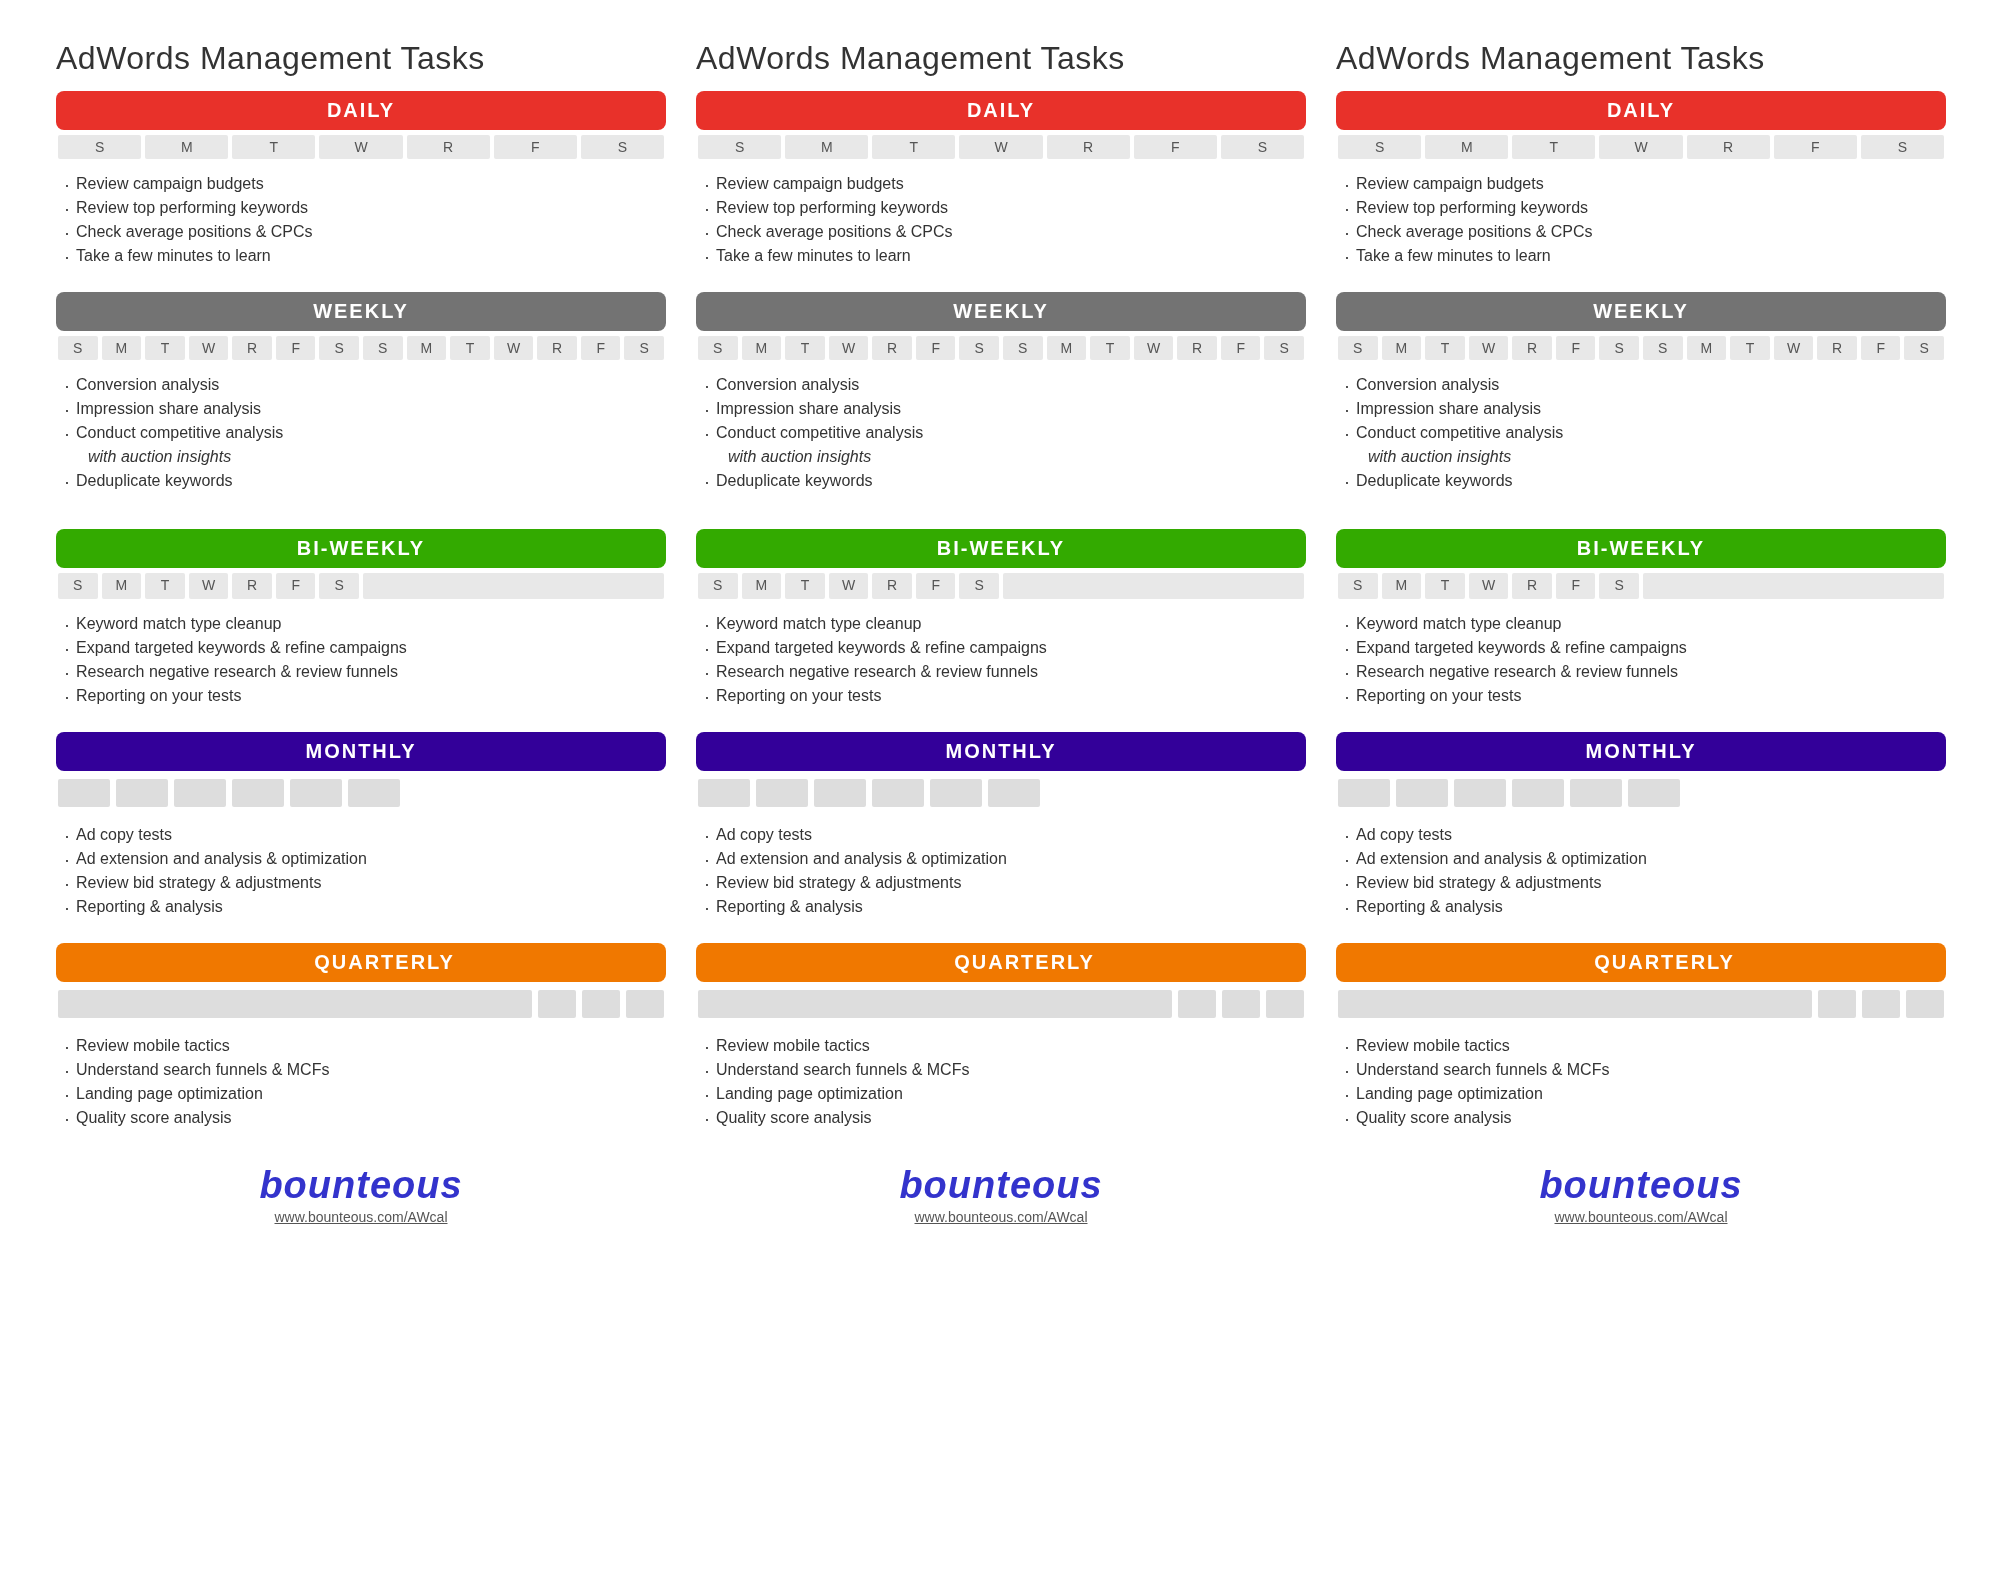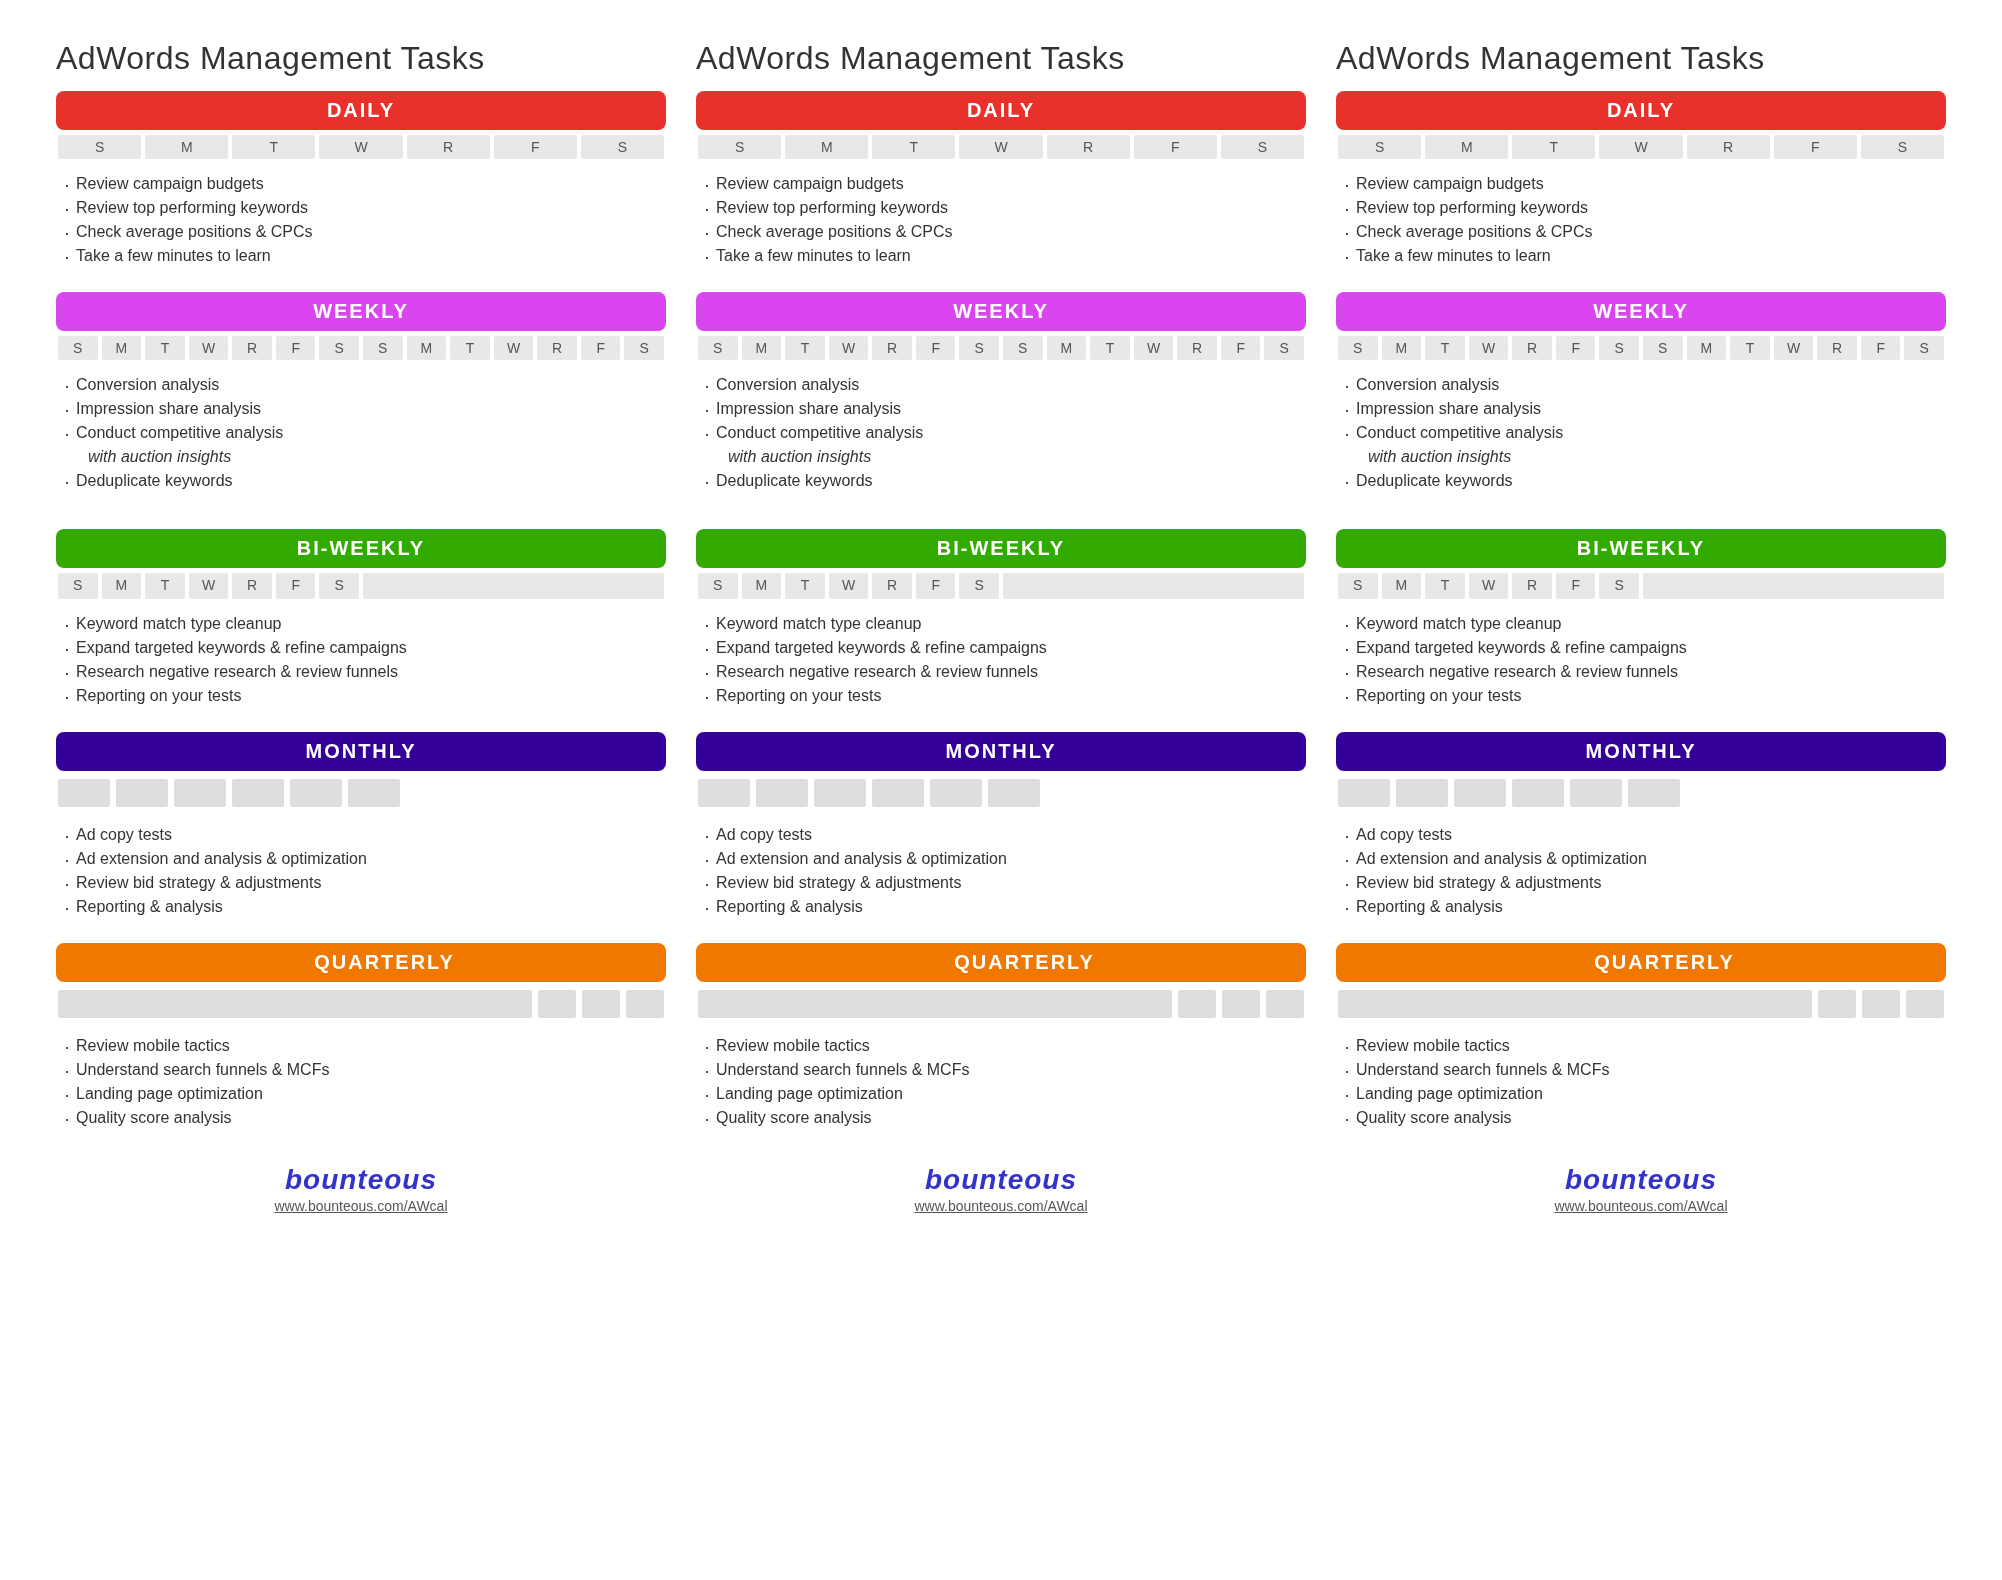--- a/index.html
+++ b/index.html
@@ -38,21 +38,21 @@
     .section-header {
       text-align: center;
       font-weight: bold;
       font-size: 20px;
       color: #fff;
       padding: 8px 0;
       letter-spacing: 2px;
       border-radius: 8px;
     }
     .header-daily { background: #e8312a; }
-    .header-weekly { background: #d946ef; }
+    .header-weekly { background: #737373; }
     .header-biweekly { background: #33aa00; margin-top: 12px; }
     .header-monthly { background: #330099; }
     .header-quarterly { background: #f07800; padding-left: 47px; }
 
     
     .day-row {
       display: flex;
       flex-direction: row;
       gap: 4px;
       padding: 5px 2px;
@@ -141,21 +141,21 @@
     .task-indent::before {
       content: '' !important;
     }
 
     
     .footer {
       text-align: center;
       margin-top: 10px;
     }
     .footer-brand {
-      font-size: 28px;
+      font-size: 38px;
       font-weight: bold;
       color: #3333cc;
       font-style: italic;
       letter-spacing: 1px;
     }
     .footer-url {
       font-size: 14px;
       color: #555;
       display: block;
       margin-top: 2px;

